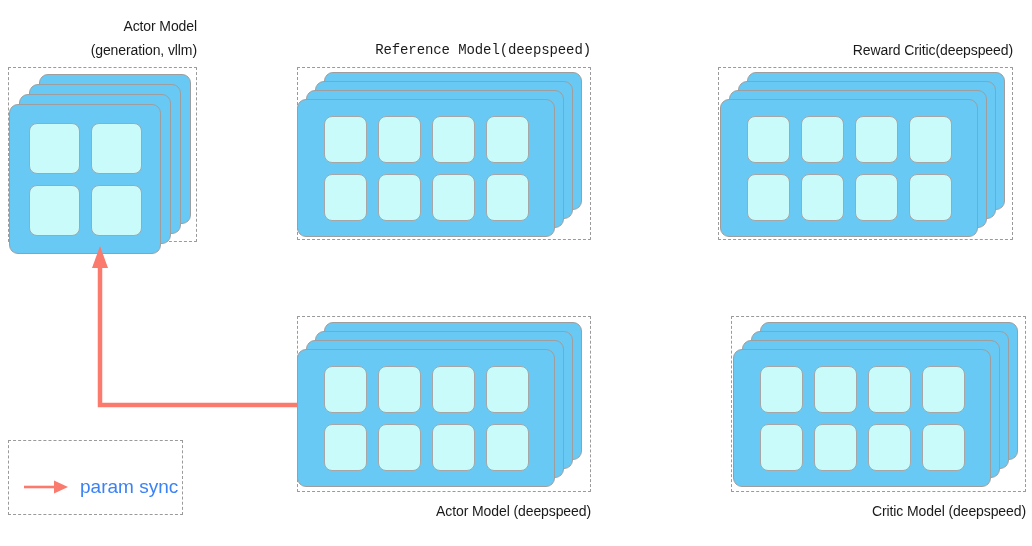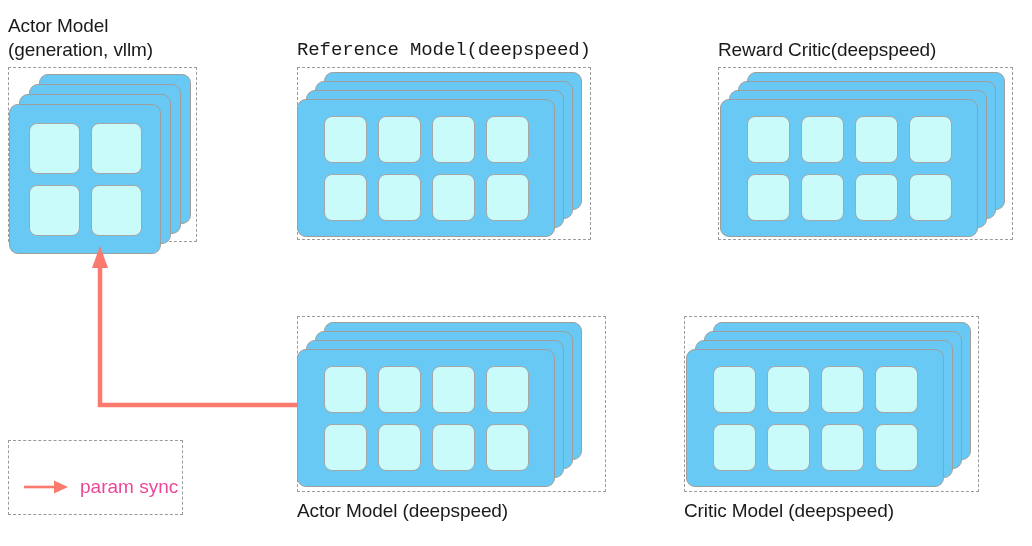--- a/index.html
+++ b/index.html
@@ -21,22 +21,22 @@
   }
 
   
   .group {
     position: absolute;
   }
   .group-label {
     position: absolute;
     left: 0;
     width: 100%;
-    text-align: left;
-    font-size: 19px;
+    text-align: right;
+    font-size: 14px;
     line-height: 24px;
     color: #1a1a1a;
     white-space: pre-line;
     letter-spacing: -0.1px;
   }
   .group-label.above { bottom: 100%; margin-bottom: 5px; }
   .group-label.below { top: 100%; margin-top: 7px; }
 
   .dashed-box {
     position: absolute;
@@ -107,21 +107,21 @@
     display: flex;
     align-items: center;
     gap: 9px;
     padding-left: 14px;
     margin-top: 18px;
   }
   .legend-arrow { display: block; }
   .legend-text {
     font-size: 19px;
     line-height: 22px;
-    color: #ec4899;
+    color: #3b82f6;
     white-space: nowrap;
   }
 </style>
 </head>
 <body>
 
 <div class="canvas">
 
   <div class="group" style="left:8px; top:67px; width:189px; height:175px;">
     <div class="group-label above">Actor Model
@@ -173,41 +173,41 @@
         <div class="cell"></div>
         <div class="cell"></div>
         <div class="cell"></div>
         <div class="cell"></div>
         <div class="cell"></div>
         <div class="cell"></div>
       </div>
     </div>
   </div>
 
-  <div class="group" style="left:297px; top:316px; width:294px; height:176px;padding-left:15px;">
+  <div class="group" style="left:297px; top:316px; width:294px; height:176px;">
     <div class="group-label below">Actor Model (deepspeed)</div>
     <div class="dashed-box"></div>
     <div class="stack">
       <div class="card wide back" style="left:27px; top:6px;"></div>
       <div class="card wide back" style="left:18px; top:15px;"></div>
       <div class="card wide back" style="left:9px; top:24px;"></div>
       <div class="card wide" style="left:0px; top:33px;">
         <div class="cell"></div>
         <div class="cell"></div>
         <div class="cell"></div>
         <div class="cell"></div>
         <div class="cell"></div>
         <div class="cell"></div>
         <div class="cell"></div>
         <div class="cell"></div>
       </div>
     </div>
   </div>
 
-  <div class="group" style="left:684px; top:316px; width:295px; height:176px;">
+  <div class="group" style="left:731px; top:316px; width:295px; height:176px;">
     <div class="group-label below">Critic Model (deepspeed)</div>
     <div class="dashed-box"></div>
     <div class="stack">
       <div class="card wide back" style="left:29px; top:6px;"></div>
       <div class="card wide back" style="left:20px; top:15px;"></div>
       <div class="card wide back" style="left:11px; top:24px;"></div>
       <div class="card wide" style="left:2px; top:33px;">
         <div class="cell"></div>
         <div class="cell"></div>
         <div class="cell"></div>

